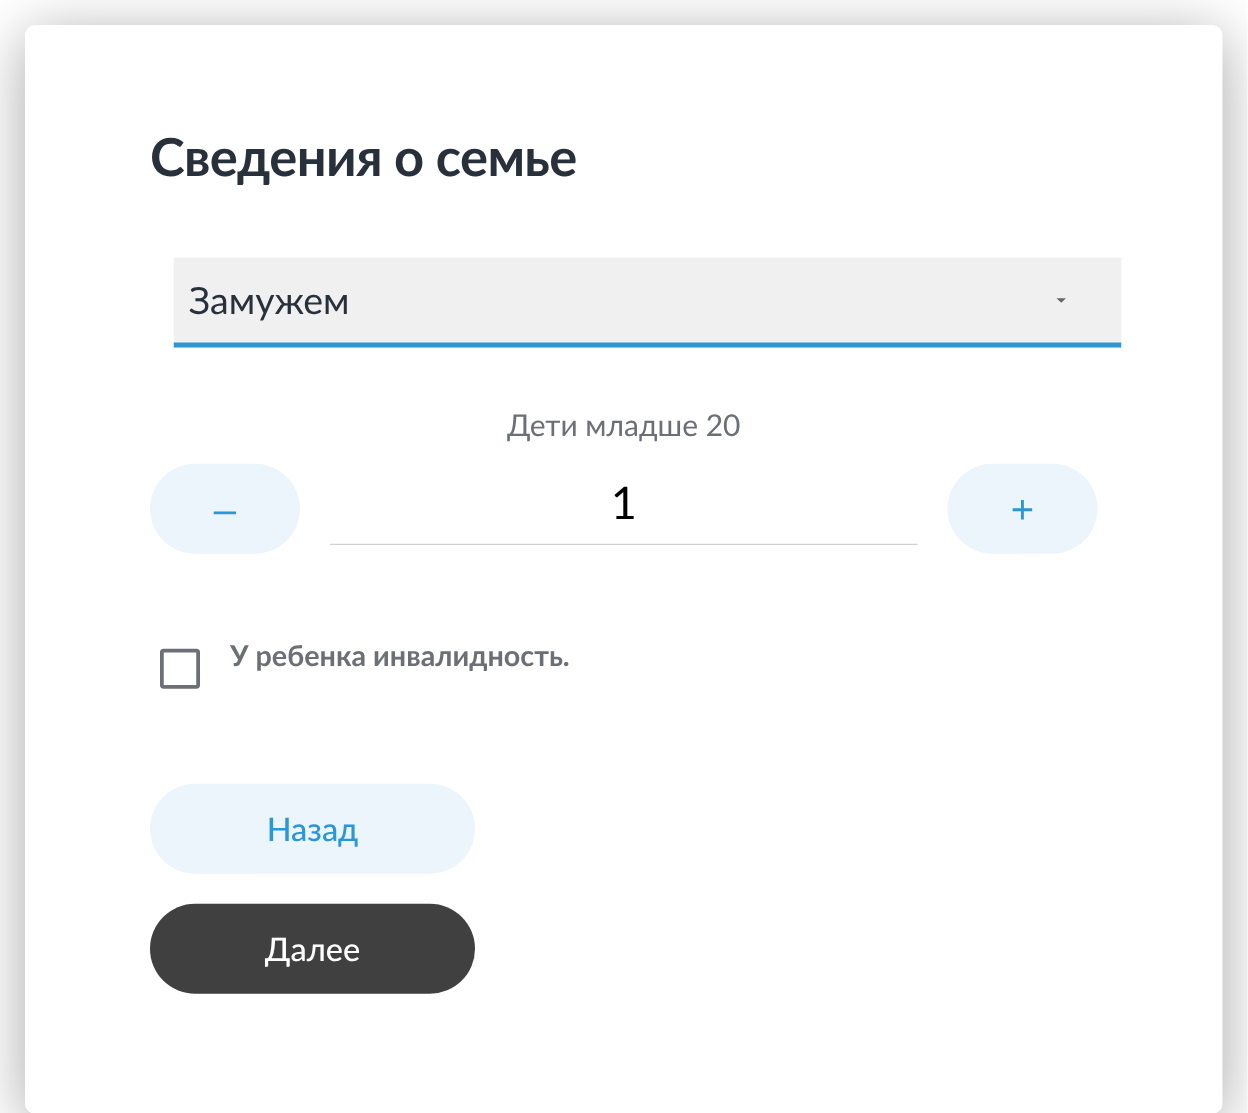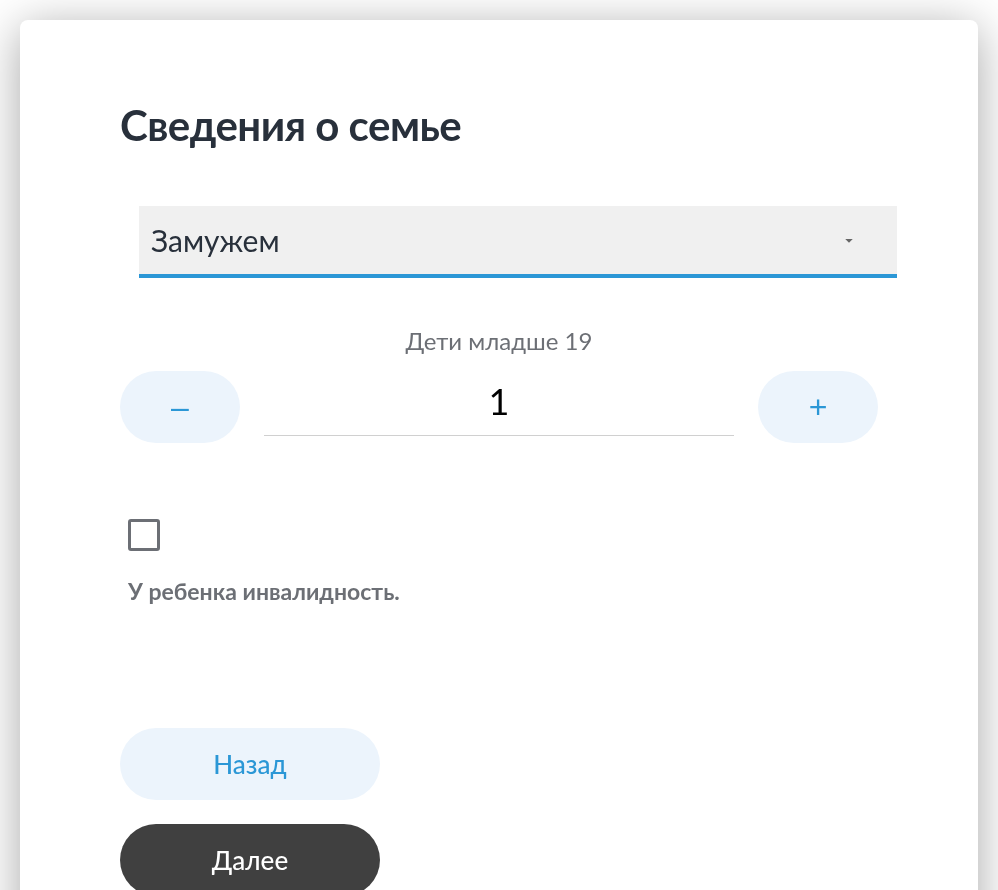--- a/index.html
+++ b/index.html
@@ -108,25 +108,24 @@
       padding-bottom: 12px;
       font-weight: 400;
     }
     .stepper-underline {
       width: 100%;
       height: 1px;
       background: #d0d0d0;
     }
     .checkbox-row {
       display: flex;
-      align-items: flex-start;
+      align-items: center;
       gap: 24px;
-      margin-bottom: 120px;
+      margin-bottom: 76px;
       padding-left: 8px;
-      flex-direction: column;
     }
     .checkbox-box {
       width: 32px;
       height: 32px;
       border: 3px solid #6c6f75;
       border-radius: 3px;
       flex-shrink: 0;
       margin-top: 20px;
       cursor: pointer;
       background: #fff;
@@ -176,21 +175,21 @@
       <div class="select-field">Замужем</div>
       <span class="chevron">
         <svg viewBox="0 0 24 24">
             <path d="M7 10l5 5 5-5z"></path>
           </svg>
       </span>
     </div>
   </div>
 
   <div class="stepper-section">
-    <div class="stepper-label">Дети младше 19</div>
+    <div class="stepper-label">Дети младше 20</div>
     <div class="stepper-row">
       <button class="stepper-btn">–</button>
       <div class="stepper-value-wrapper">
         <div class="stepper-value">1</div>
         <div class="stepper-underline"></div>
       </div>
       <button class="stepper-btn">+</button>
     </div>
   </div>
 

